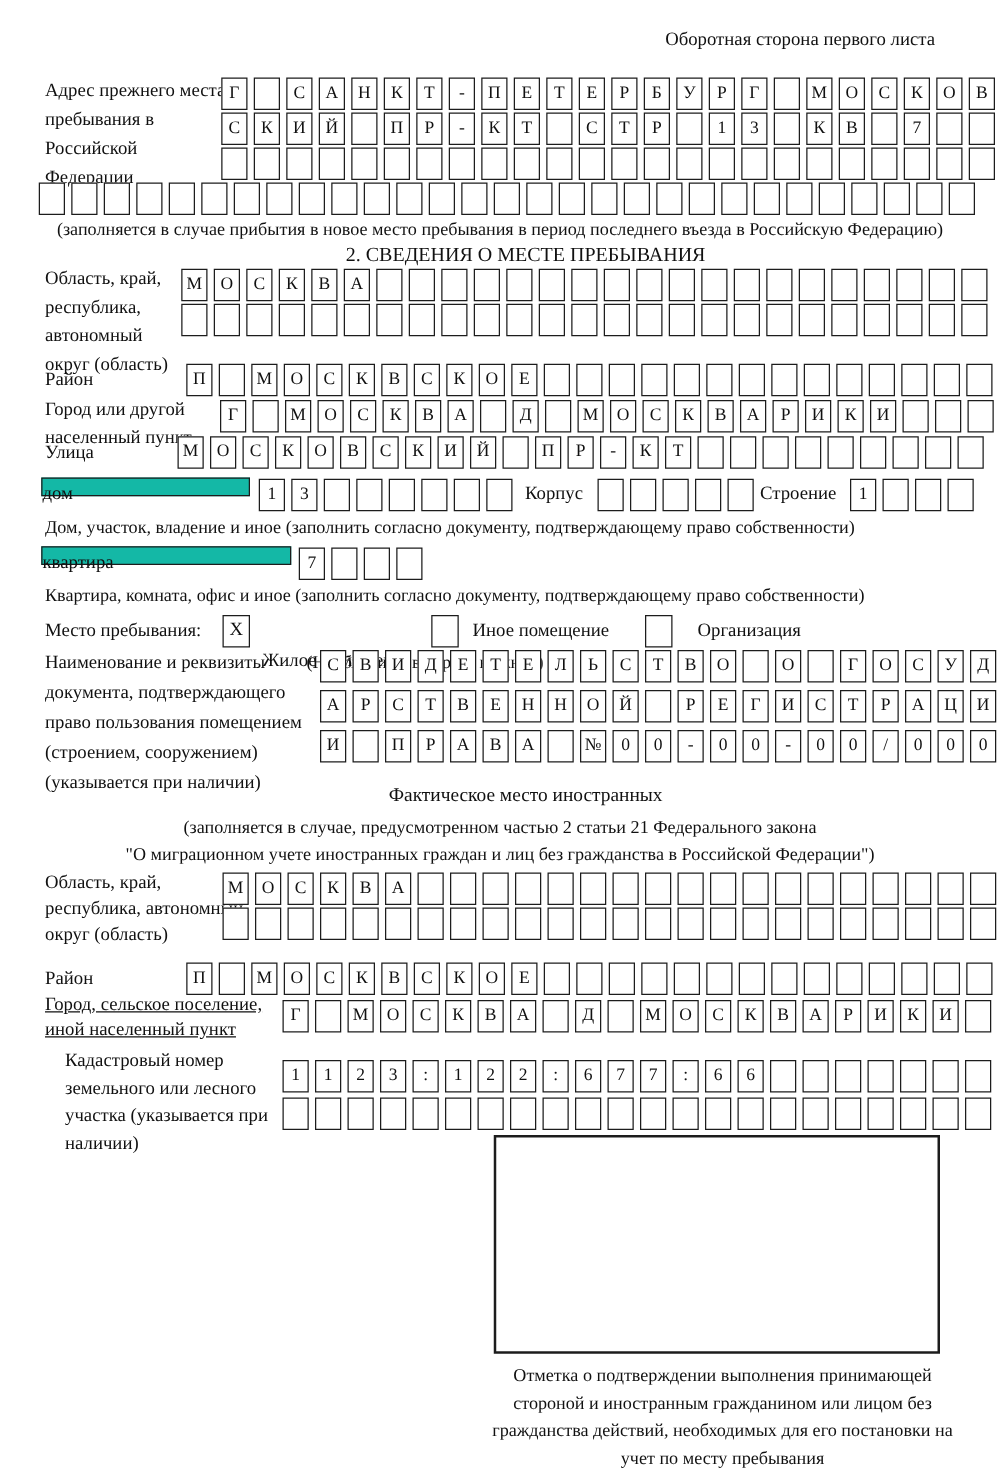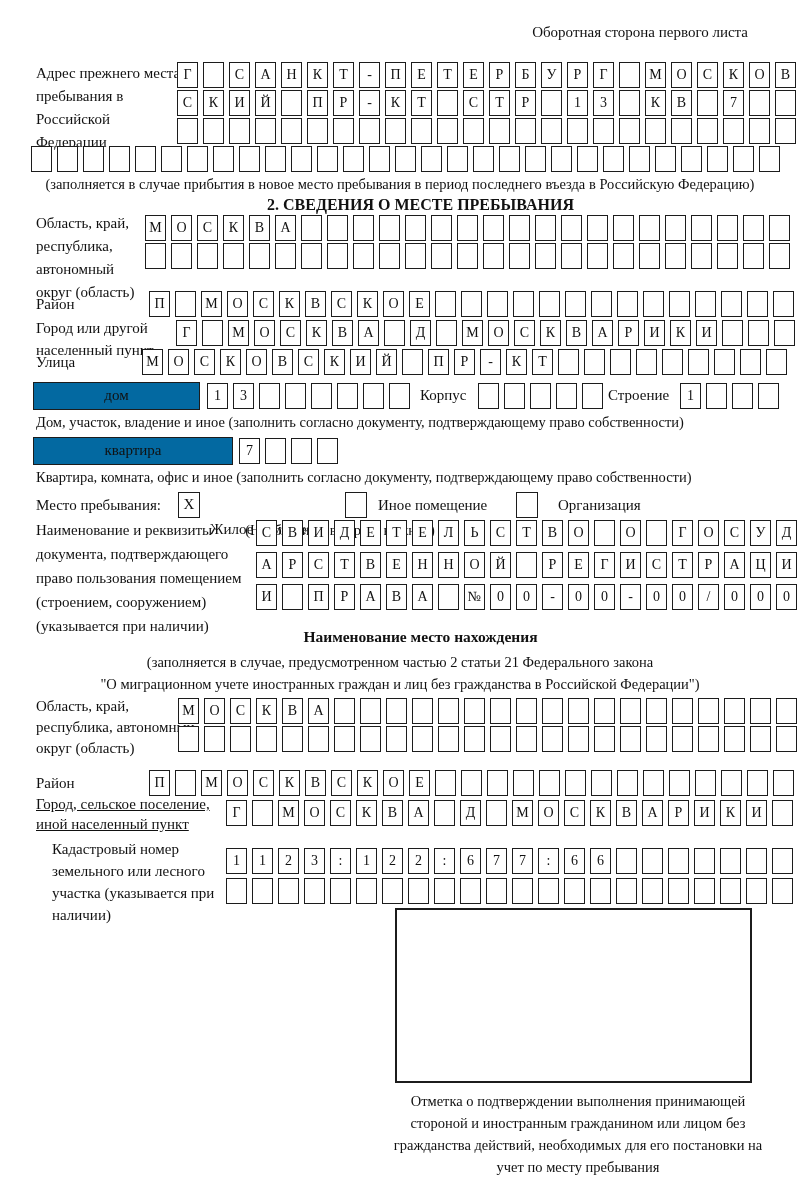--- a/index.html
+++ b/index.html
@@ -5,35 +5,35 @@
   html,body{margin:0;padding:0;background:#fff;}
   .page{
     position:relative;width:800px;height:1180px;background:#ffffff;
     font-family:"Liberation Serif","DejaVu Serif",serif;color:#111;
     overflow:hidden;
   }
   .abs{position:absolute;}
   .lbl{font-size:15px;line-height:23px;color:#111;}
   .note{font-size:14.5px;color:#111;}
   .center{left:0;right:0;text-align:center;}
-  .title{font-weight:bold;font-size:16px;padding-left:41px;}
+  .title{font-weight:normal;font-size:16px;padding-left:41px;}
   .boxrow{display:flex;gap:5px;height:26px;}
   .cell{
     flex:0 0 21px;width:21px;height:26px;box-sizing:border-box;
     border:1.5px solid #1c1c1c;text-align:center;line-height:23px;
     font-size:14px;background:#fff;
   }
   .checkbox{
     display:inline-block;width:22px;height:26px;box-sizing:border-box;
     border:1.5px solid #1c1c1c;text-align:center;line-height:23px;
     font-size:15px;vertical-align:middle;background:#fff;
   }
   .labelbox{
-    box-sizing:border-box;border:1.5px solid #1c1c1c;height:28px;
-    text-align:center;line-height:25px;font-size:15px;background:#0369a1;
+    box-sizing:border-box;border:1.5px solid #1c1c1c;height:15px;
+    text-align:left;line-height:25px;font-size:15px;background:#14b8a6;
   }
   .bigbox{box-sizing:border-box;border:2px solid #1c1c1c;background:#fff;}
 </style>
 </head>
 <body>
 
 <div class="page">
 
   <div class="abs note" style="top:24px;right:52px;font-size:15px;">Оборотная сторона первого листа</div>
 
@@ -409,21 +409,21 @@
       <span class="cell">0</span>
       <span class="cell">-</span>
       <span class="cell">0</span>
       <span class="cell">0</span>
       <span class="cell">/</span>
       <span class="cell">0</span>
       <span class="cell">0</span>
       <span class="cell">0</span>
     </div>
 
-  <div class="abs title center" style="top:628px;font-size:15.5px;">Наименование место нахождения</div>
+  <div class="abs title center" style="top:628px;font-size:15.5px;">Фактическое место иностранных</div>
   <div class="abs note center" style="top:654px;">(заполняется в случае, предусмотренном частью 2 статьи 21 Федерального закона</div>
   <div class="abs note center" style="top:676px;">"О миграционном учете иностранных граждан и лиц без гражданства в Российской Федерации")</div>
 
   <div class="abs lbl" style="left:36px;top:696px;width:160px;line-height:21px;">Область, край, республика, автономный округ (область)</div>
   <div class="abs boxrow" style="left:178px;top:698px;">
       <span class="cell">М</span>
       <span class="cell">О</span>
       <span class="cell">С</span>
       <span class="cell">К</span>
       <span class="cell">В</span>

